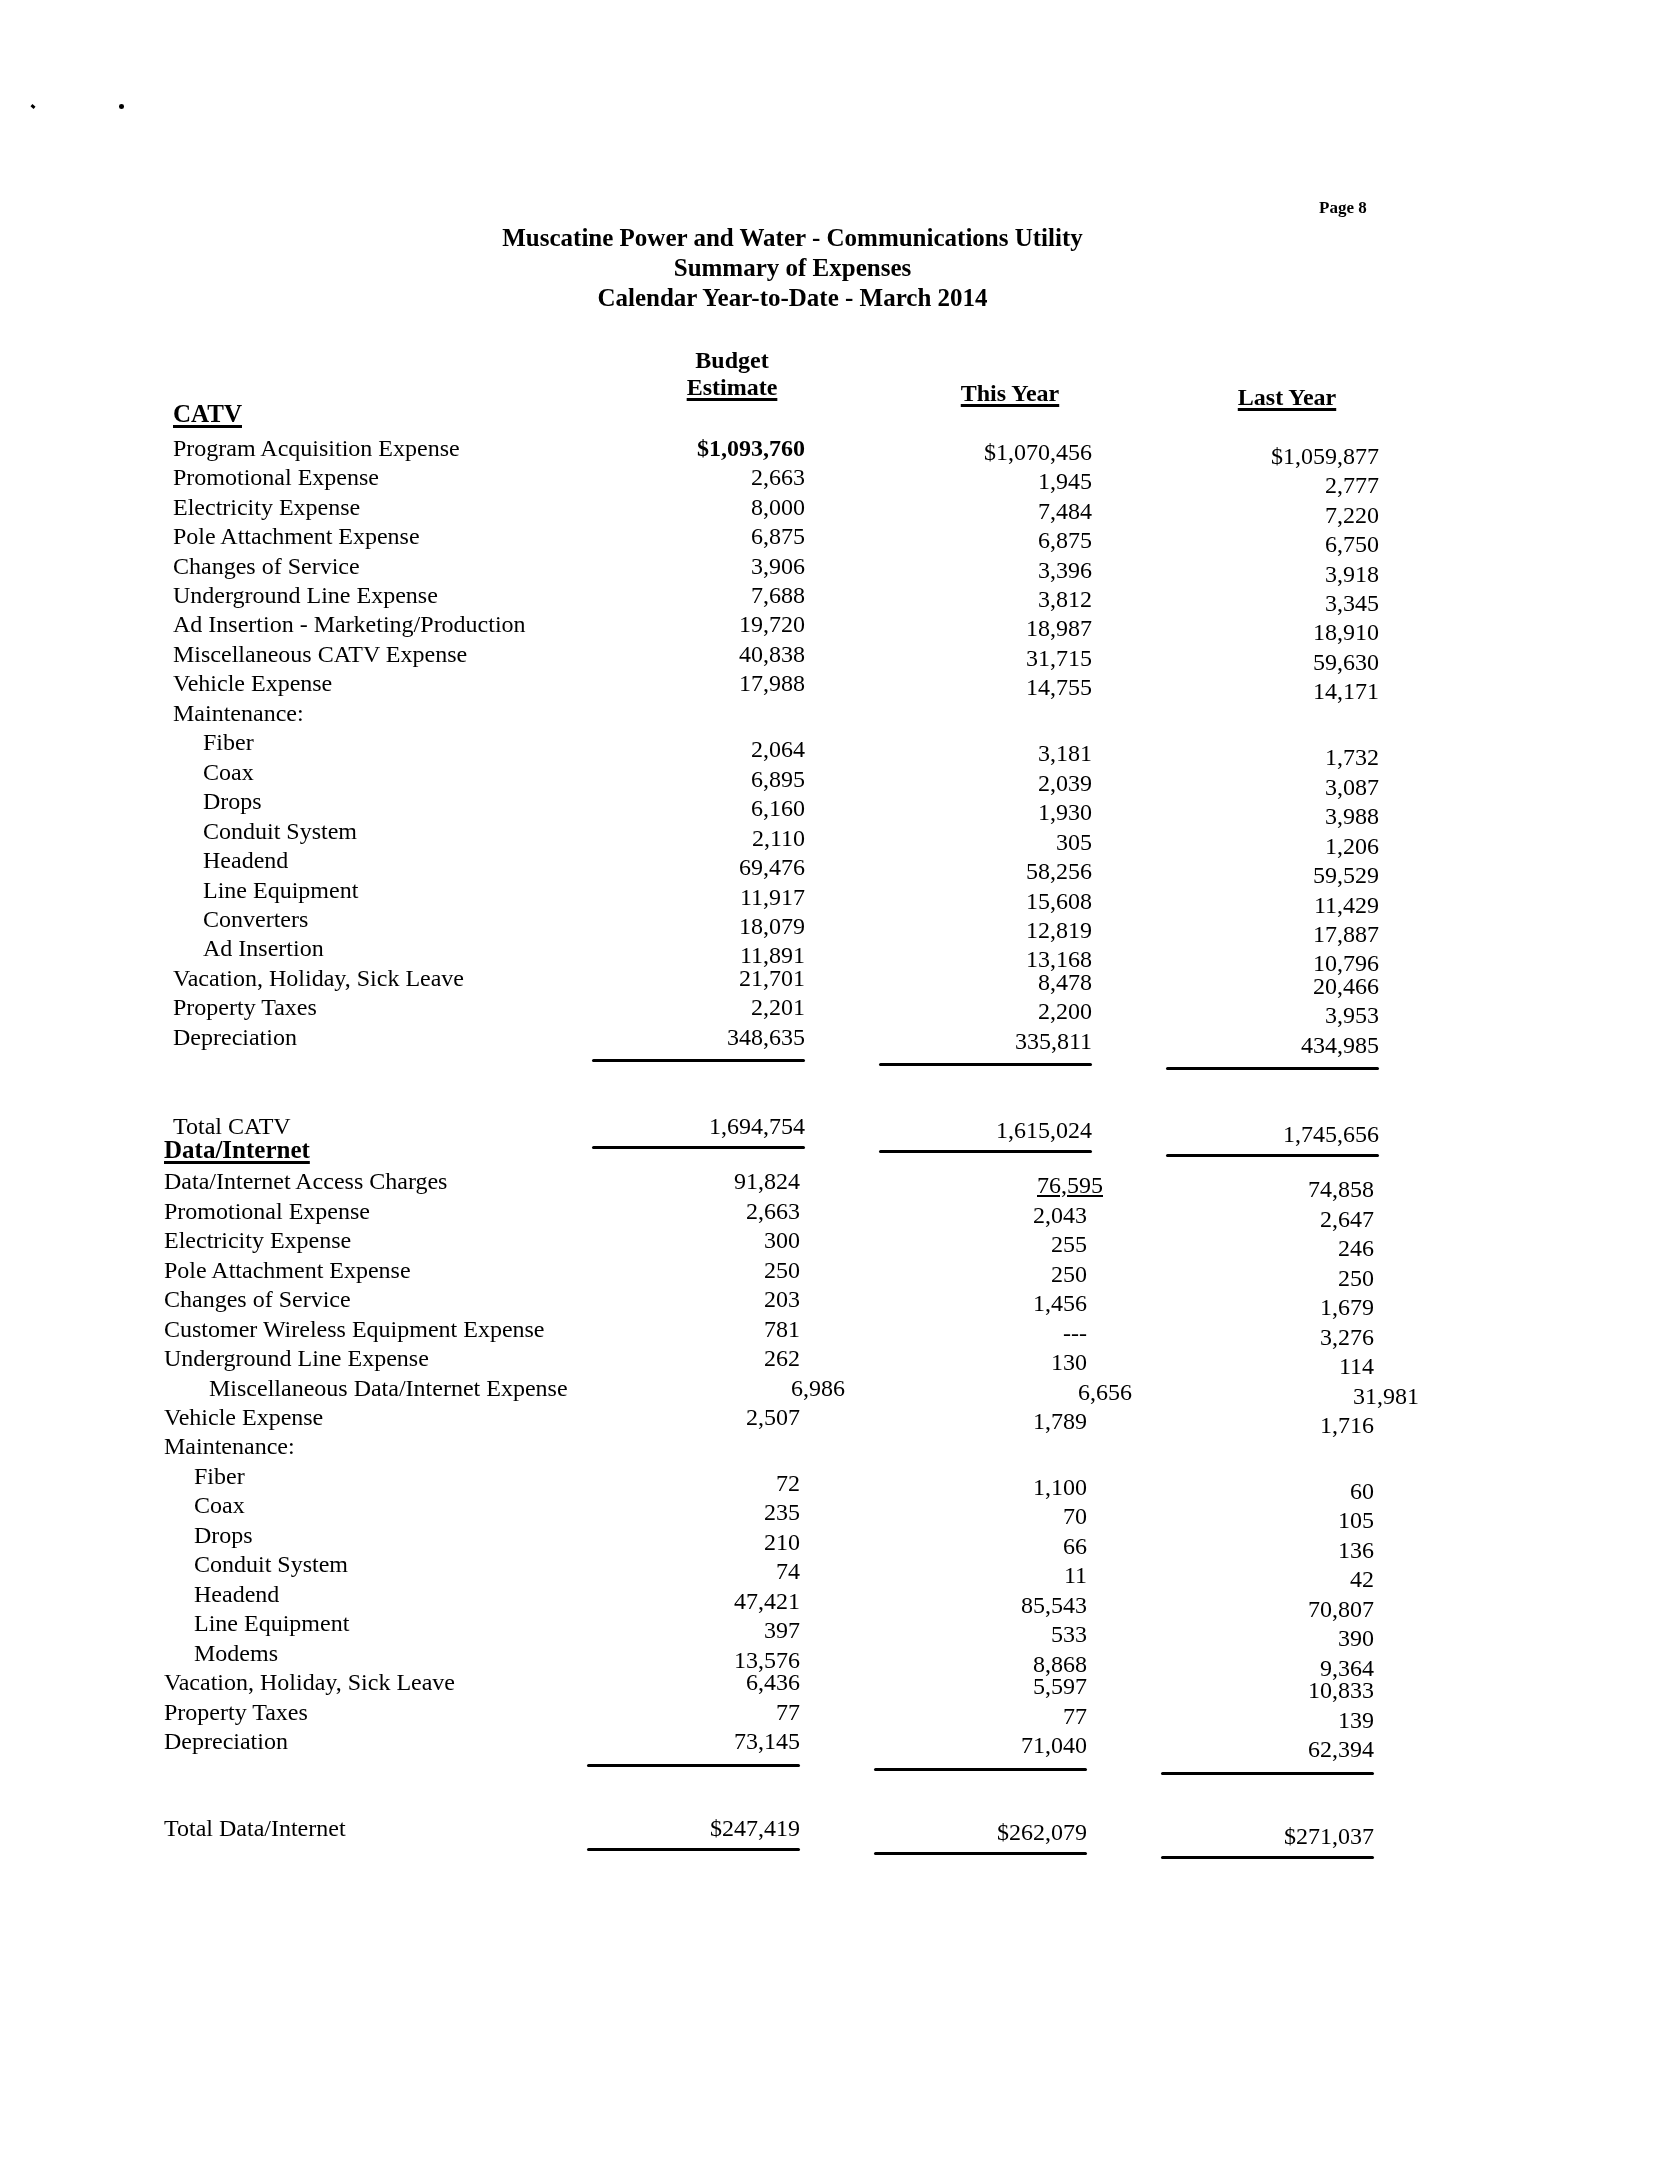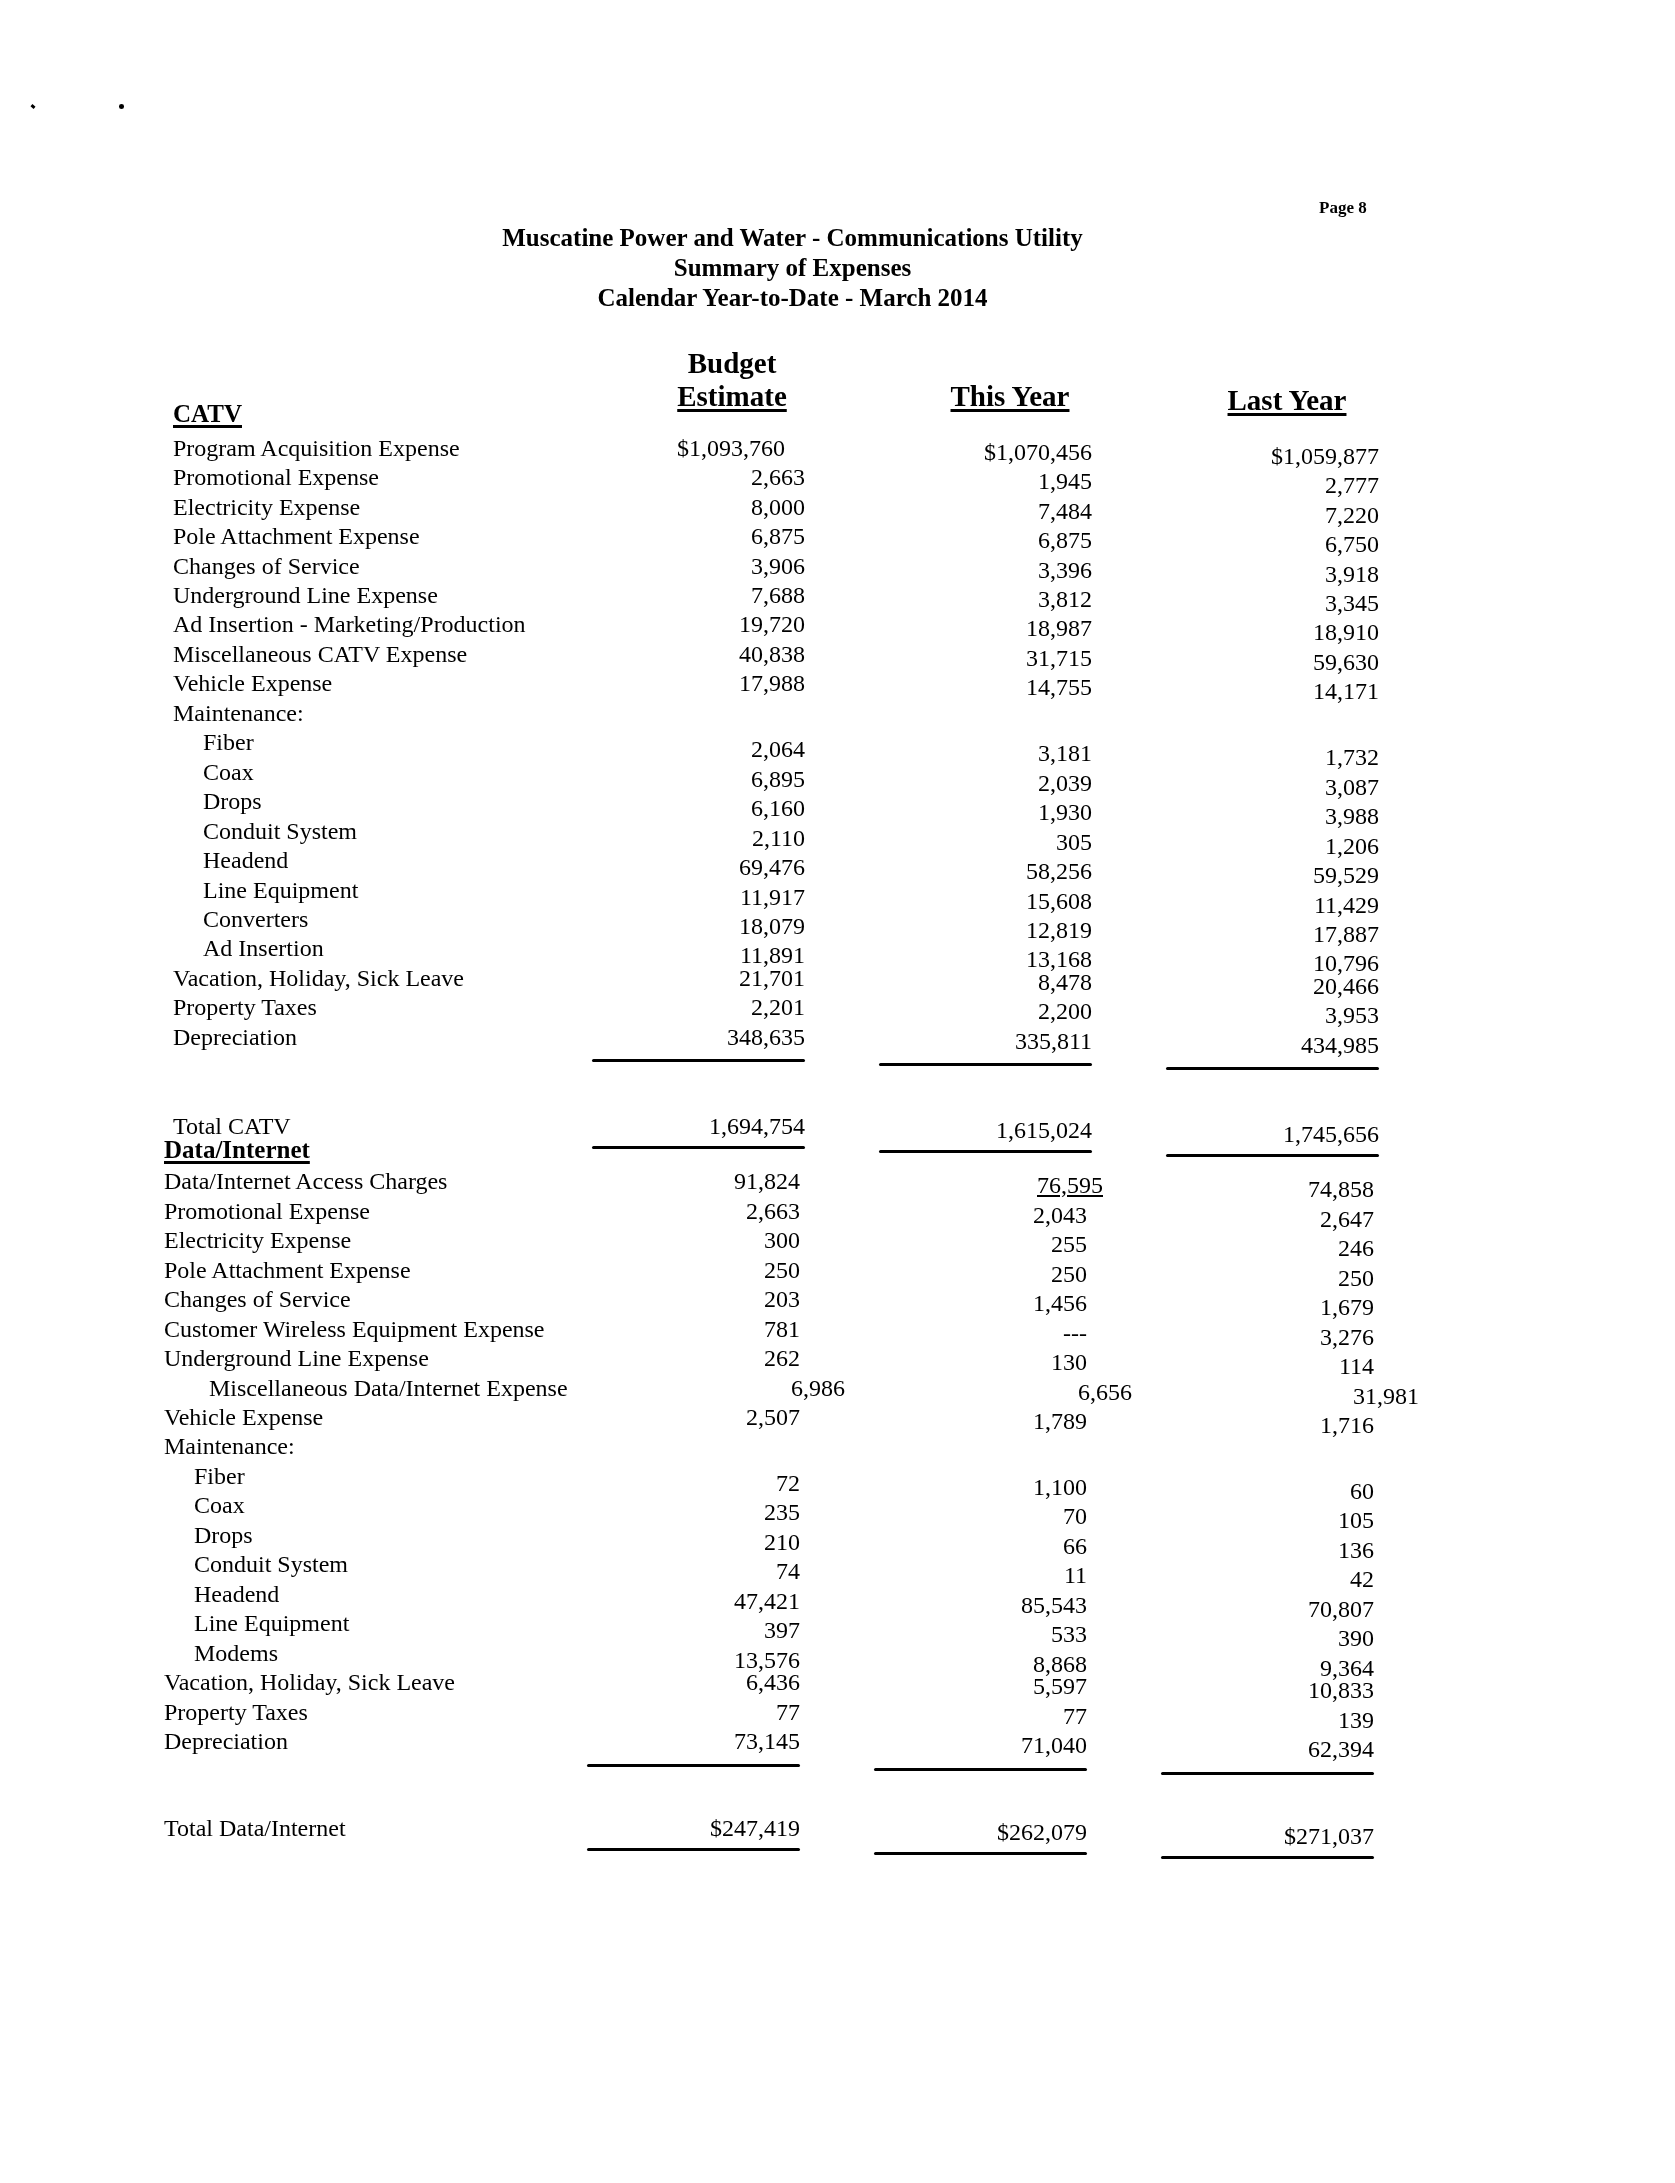--- a/index.html
+++ b/index.html
@@ -6,21 +6,21 @@
   body {
     width: 1675px; height: 2183px; position: relative; overflow: hidden;
     font-family: "Liberation Serif", "DejaVu Serif", serif; color: #000;
   }
   .speck { position: absolute; background: #000; }
   .speck.a { left: 31px; top: 105px; width: 4px; height: 3px; transform: rotate(40deg); }
   .speck.b { left: 119px; top: 104px; width: 5px; height: 4.5px; border-radius: 50%; }
   .page-num { position: absolute; left: 1319px; top: 198px; font-size: 17px; font-weight: bold; }
   .title-block { position: absolute; left: 446px; top: 223px; width: 693px; text-align: center; font-weight: bold; }
   .title-block div { font-size: 25px; line-height: 30px; }
-  .colhead { position: absolute; font-size: 29px; font-weight: bold; text-align: center; }
+  .colhead { position: absolute; font-size: 24px; font-weight: bold; text-align: center; }
   .colhead .ul { text-decoration: underline; text-decoration-thickness: 2.5px; text-underline-offset: 3px; }
   .section-title { position: absolute; font-size: 25px; font-weight: bold; text-decoration: underline; text-decoration-thickness: 2.5px; text-underline-offset: 3px; }
   .row { position: absolute; left: 0; width: 1675px; height: 29px; }
   .row .label { position: absolute; font-size: 24px; white-space: nowrap; }
   .row .val { position: absolute; font-size: 24px; text-align: right; width: 208px; white-space: nowrap; }
   .rule { position: absolute; height: 3px; background: #000; border-radius: 1.5px; }
 </style>
 </head>
 <body>
 
@@ -43,21 +43,21 @@
   <span class="ul">This Year</span>
 </div>
 <div class="colhead" style="left:1208px; top:384px; width:158px;">
   <span class="ul">Last Year</span>
 </div>
 
 <div class="section-title" style="left:173px; top:400px;">CATV</div>
 <div id="catv-rows">
     <div class="row" style="top: 435px;">
       <div class="label" style="left: 173px;">Program Acquisition Expense</div>
-      <div class="val" style="left: 577px; top: 0px;">$1,093,760</div>
+      <div class="val" style="left: 597px; top: 0px; font-weight: bold;">$1,093,760</div>
       <div class="val" style="left: 884px; top: 4px;">$1,070,456</div>
       <div class="val" style="left: 1171px; top: 8px;">$1,059,877</div>
     </div>
     <div class="row" style="top: 464px;">
       <div class="label" style="left: 173px;">Promotional Expense</div>
       <div class="val" style="left: 597px; top: 0px;">2,663</div>
       <div class="val" style="left: 884px; top: 4px;">1,945</div>
       <div class="val" style="left: 1171px; top: 8px;">2,777</div>
     </div>
     <div class="row" style="top: 494px;">

